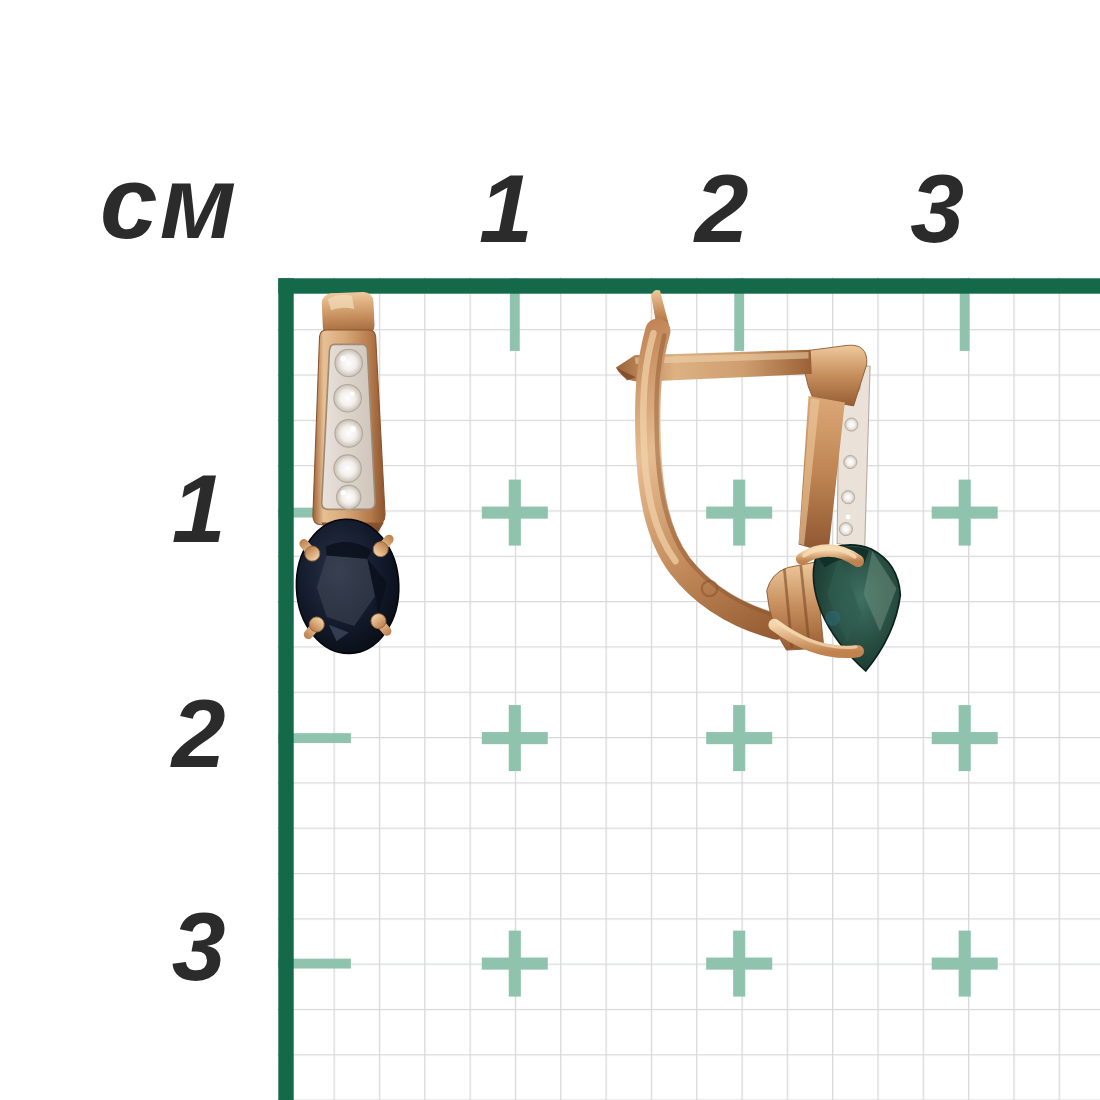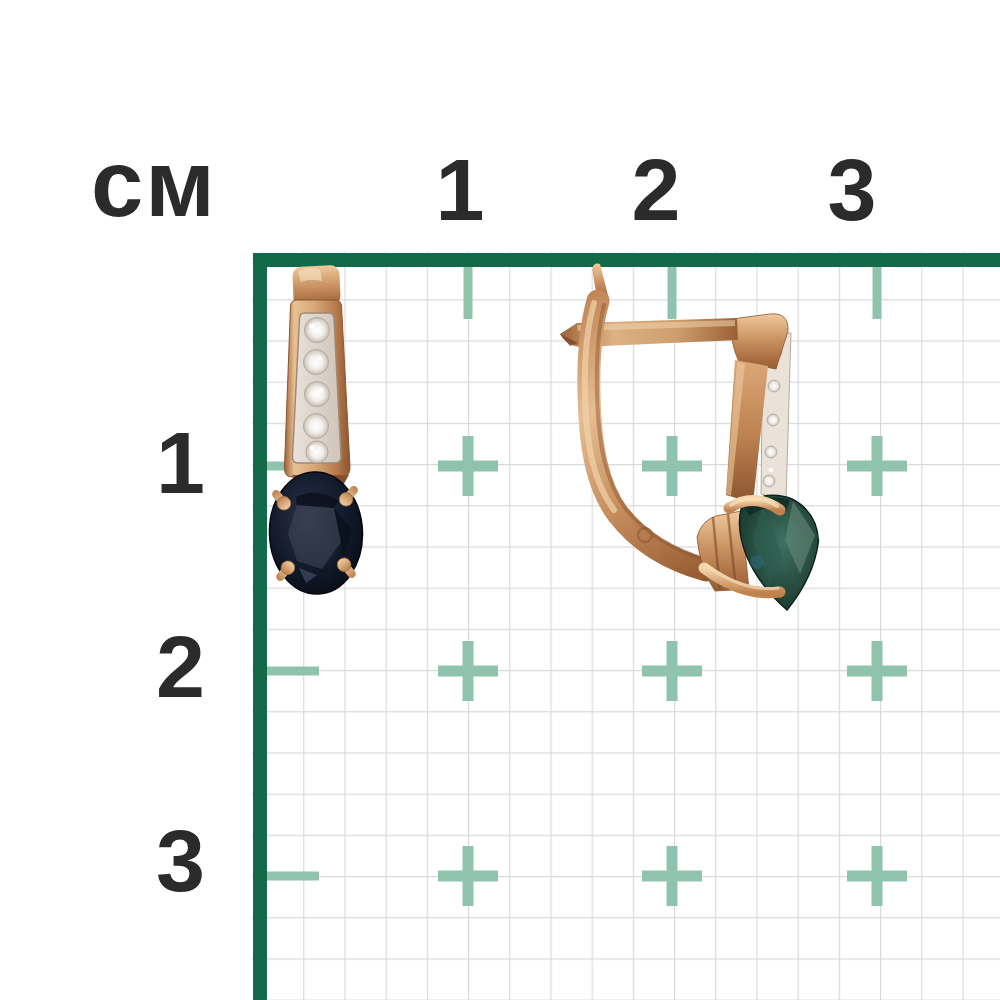--- a/index.html
+++ b/index.html
@@ -1,17 +1,17 @@
 <!DOCTYPE html>
 <html><head>
 <meta charset="utf-8">
 <style>
   html,body{margin:0;padding:0;}
   body{width:1000px;height:1000px;background:#fff;overflow:hidden;}
-  .stage{position:relative;width:1000px;height:792px;}
+  .stage{position:relative;width:1000px;height:792px;font-style:italic;}
   svg{display:block;}
   .lbl text{font-family:"Liberation Sans","DejaVu Sans",sans-serif;font-weight:700;font-size:88px;}
   .lbl text.cm{font-size:94px;letter-spacing:2px;}
 </style>
 </head>
 <body>
 
 <div class="stage">
 <svg width="1000" height="1000" viewBox="0 0 1000 1000">
   <defs>

